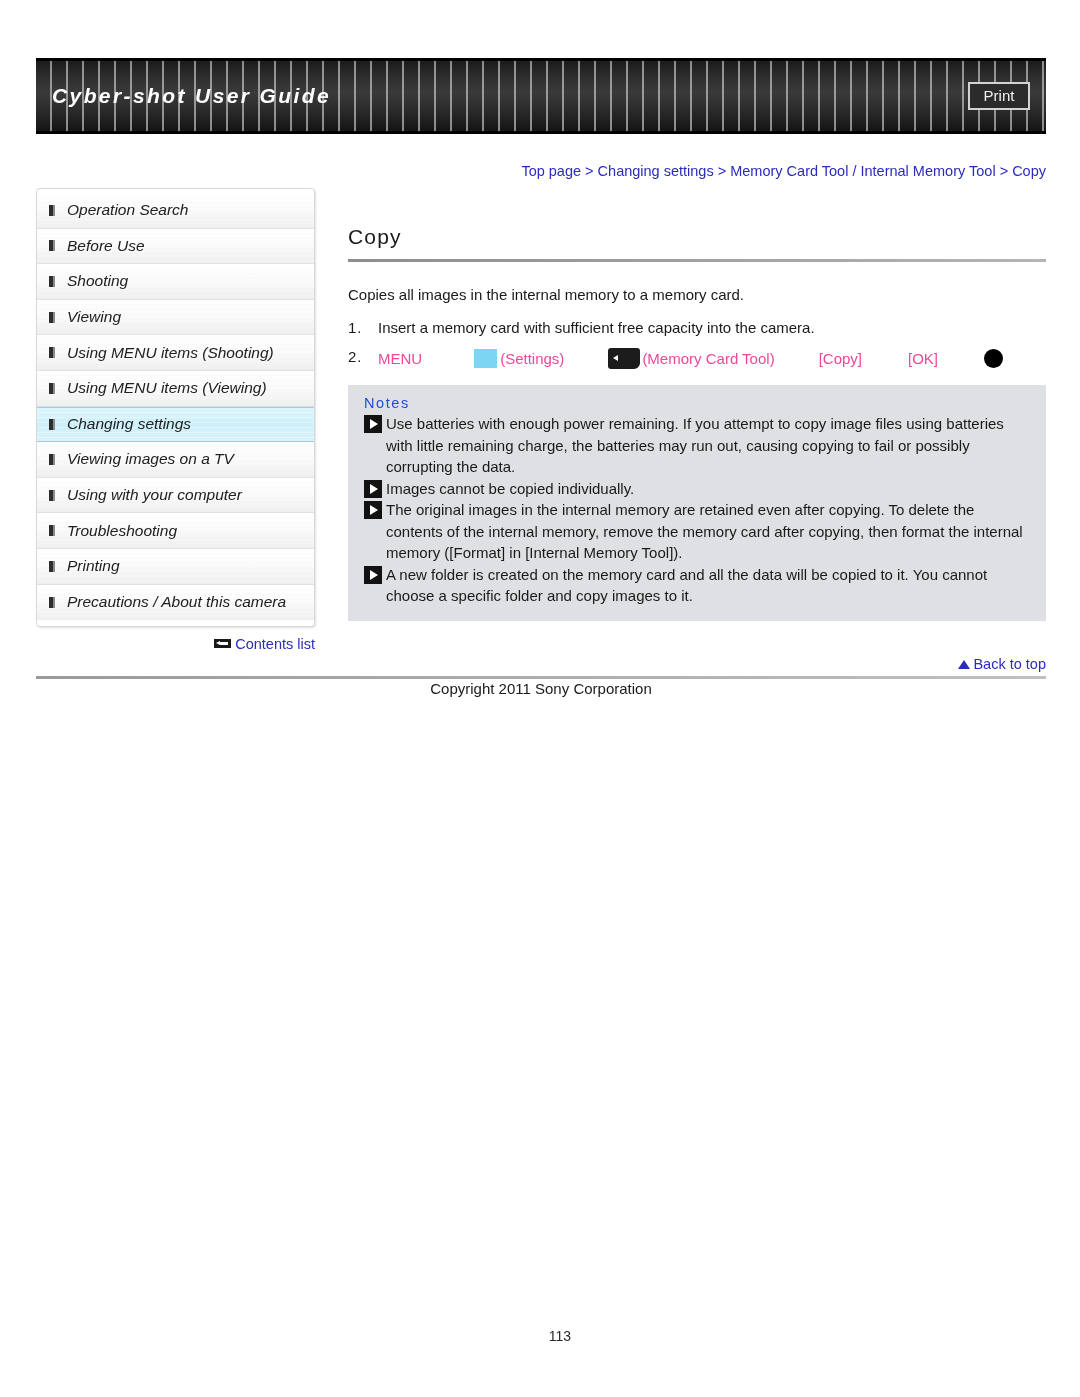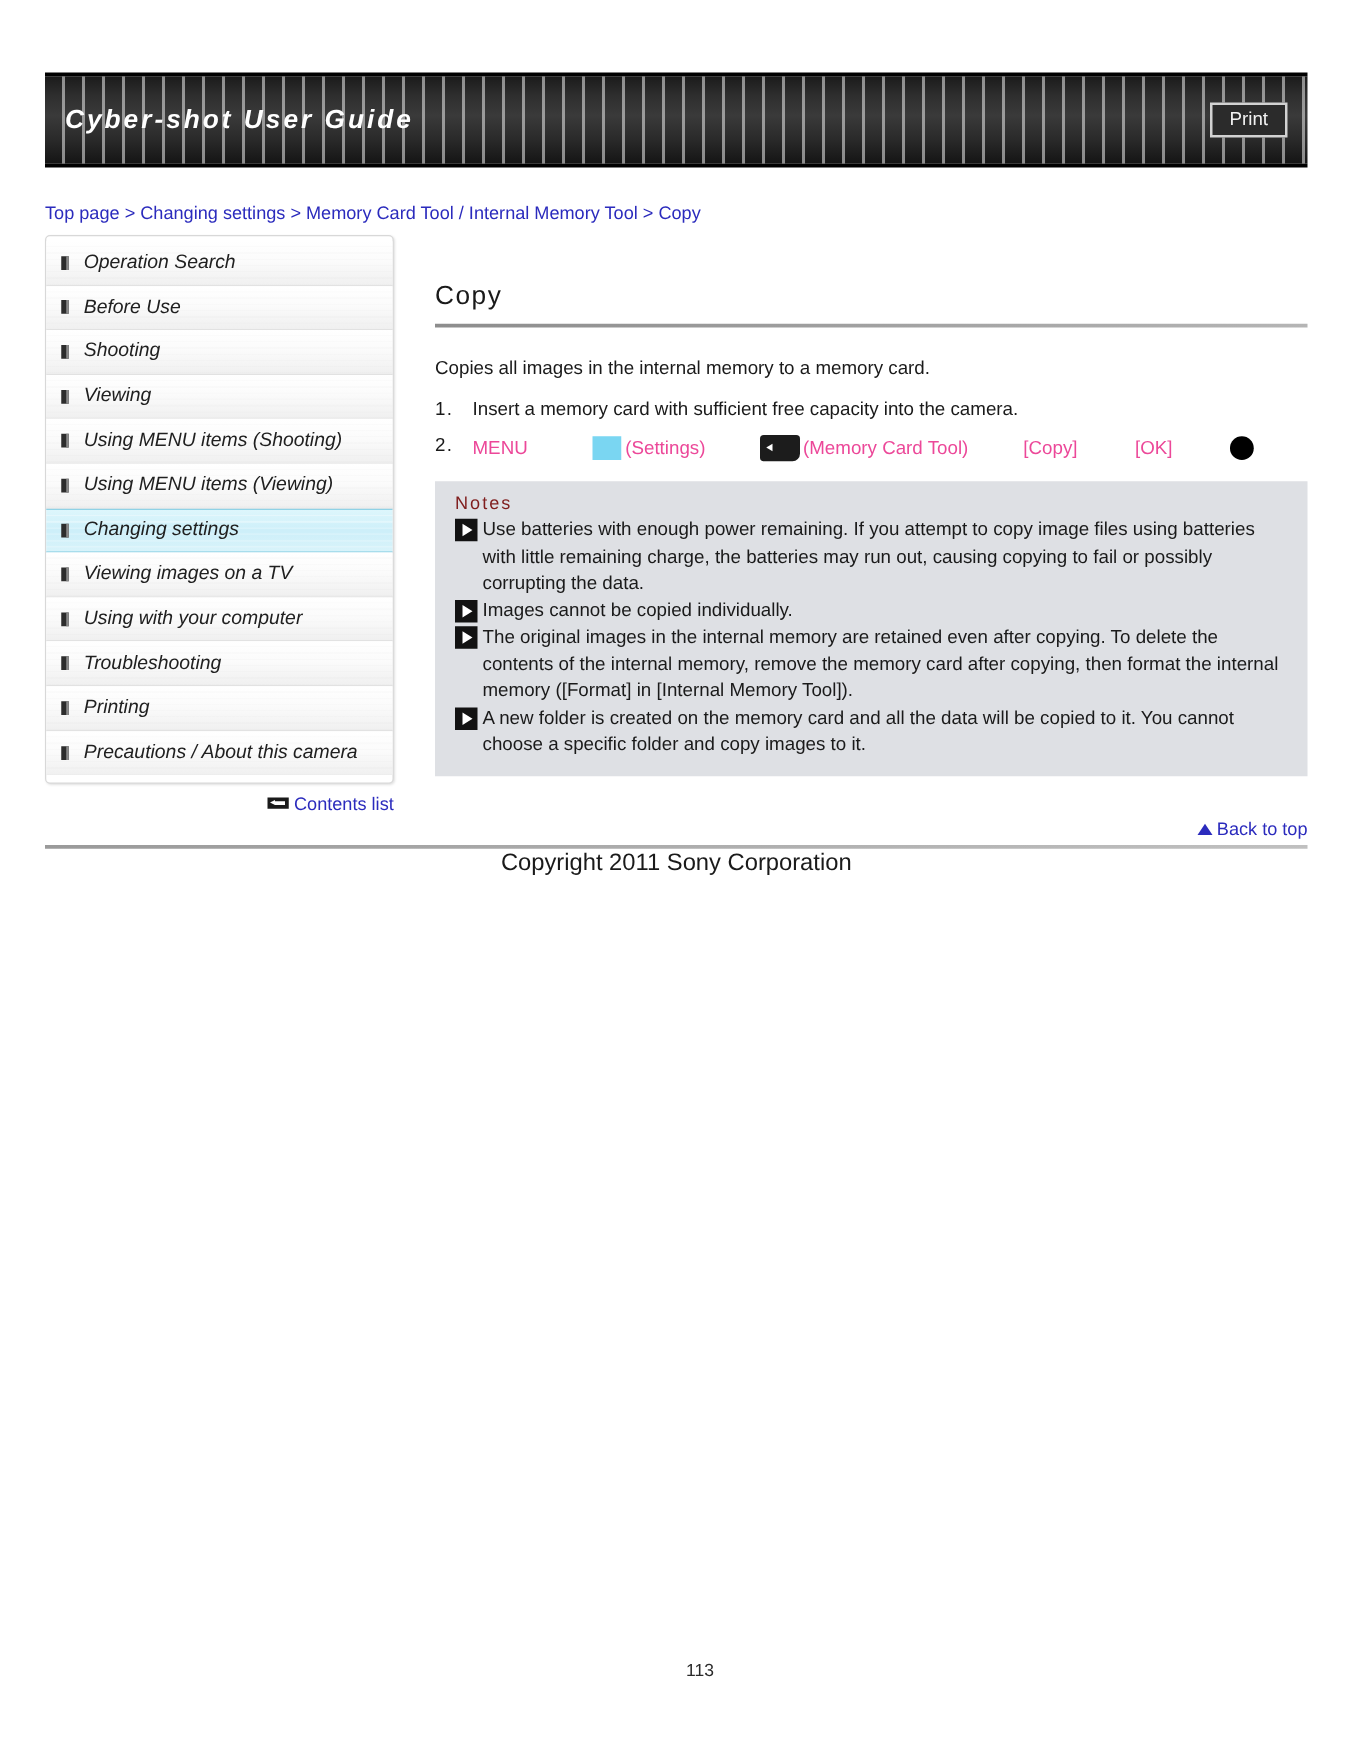--- a/index.html
+++ b/index.html
@@ -55,21 +55,21 @@
     line-height: 24px;
     text-align: center;
     cursor: pointer;
   }
 
   
   .breadcrumb {
     position: absolute;
     left: 36px; top: 163px;
     width: 1010px;
-    text-align: left;
+    text-align: right;
     font-size: 14.5px;
     color: #2b2bbd;
     white-space: nowrap;
   }
   .breadcrumb .crumb { color: #2b2bbd; cursor: pointer; }
   .breadcrumb .sep { color: #2b2bbd; }
 
   
   .sidebar {
     position: absolute;
@@ -240,21 +240,21 @@
   }
 
   
   .notes {
     margin-top: 16px;
     background: #dee0e4;
     padding: 10px 14px 14px 16px;
     width: 698px;
   }
   .notes-head {
-    color: #7f1d1d;
+    color: #1d4ed8;
     font-size: 14.5px;
     letter-spacing: 1.6px;
     margin-bottom: 2px;
   }
   .note {
     display: flex;
     align-items: flex-start;
     font-size: 15px;
     color: #1a1a1a;
     line-height: 21.5px;
@@ -303,21 +303,21 @@
     position: absolute;
     left: 36px; top: 676px;
     width: 1010px; height: 3px;
     background: linear-gradient(to right, #9a9a9a, #c0c0c0);
   }
   .copyright {
     position: absolute;
     left: 36px; top: 680px;
     width: 1010px;
     text-align: center;
-    font-size: 19px;
+    font-size: 15px;
     color: #1a1a1a;
   }
   .page-number {
     position: absolute;
     left: 0; top: 1328px;
     width: 1080px;
     text-align: center;
     font-size: 14px;
     color: #2a2a2a;
     padding-left: 40px;

